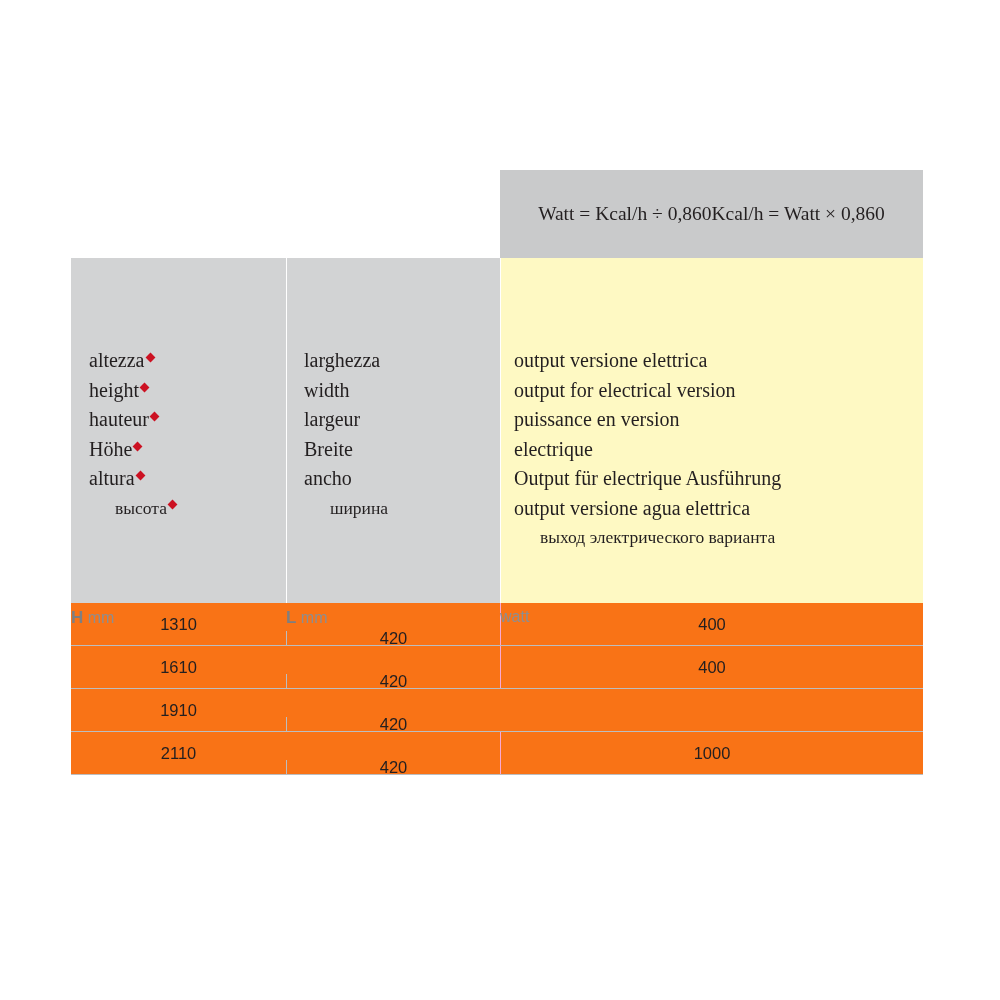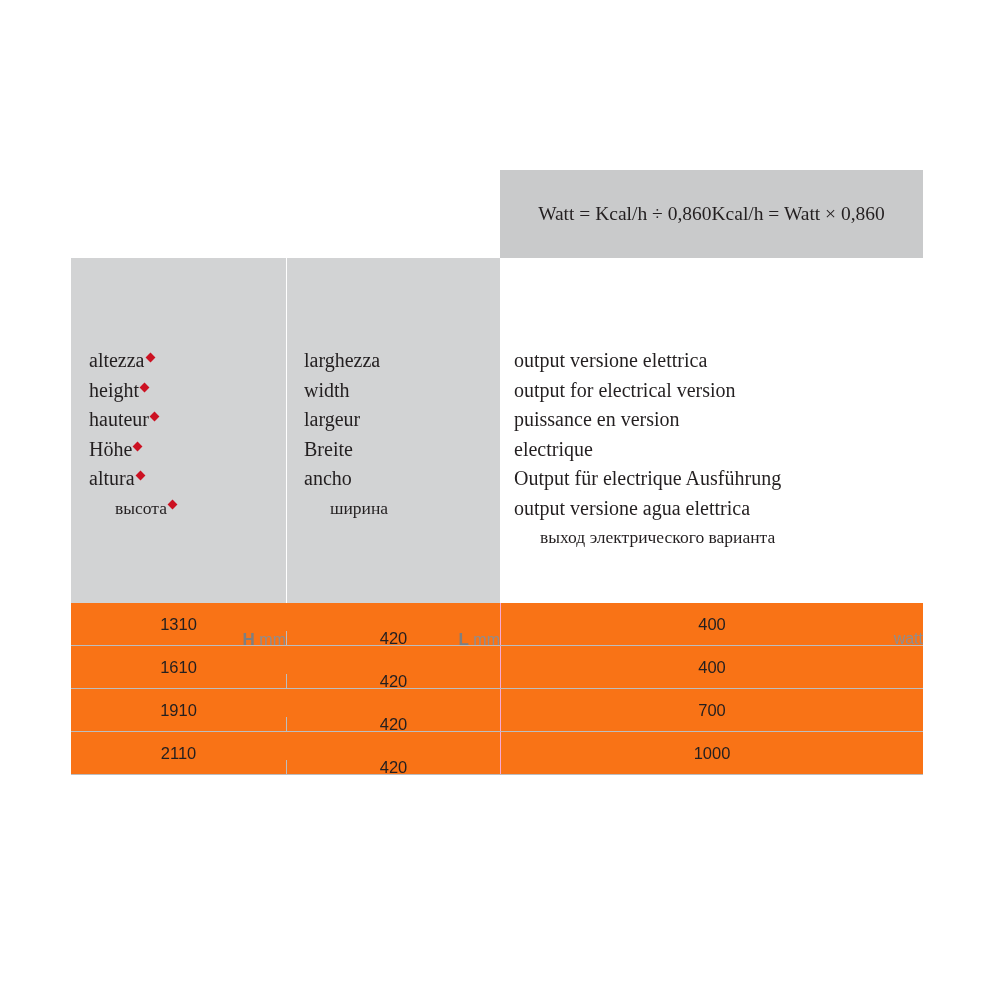--- a/index.html
+++ b/index.html
@@ -57,21 +57,21 @@
     width: 852px;
     background: #d2d3d4;
     height: 345px;
   }
   .hcol {
     position: relative;
     box-sizing: border-box;
   }
   .hcol.c1 { width: 215px; }
   .hcol.c2 { width: 214px; }
-  .hcol.c3 { width: 423px; background: #ffffff; }
+  .hcol.c3 { width: 423px; background: #fef9c3; }
 
   .hcol.c2::before,
   .hcol.c3::before {
     content: "";
     position: absolute;
     left: 0;
     top: 0;
     bottom: 0;
     width: 1px;
     background: #ffffff;
@@ -103,22 +103,22 @@
   }
   .label-list .small-ru {
     font-size: 17.5px;
     margin-left: 26px;
   }
 
   .unit {
     position: absolute;
     left: 0;
     right: 0;
-    top: 372px;
-    text-align: right;
+    top: 350px;
+    text-align: left;
     color: #8d8e90;
     font-family: "Liberation Sans", sans-serif;
     font-size: 16px;
   }
   .unit .b {
     font-weight: bold;
     color: #7e7f81;
     font-size: 17px;
   }
 
@@ -216,21 +216,20 @@
       <div class="dcell c3">400</div>
     </div>
     <div class="data-row">
       <div class="dcell c1">1610</div>
       <div class="dcell c2">420</div>
       <div class="dcell c3">400</div>
     </div>
     <div class="data-row">
       <div class="dcell c1">1910</div>
       <div class="dcell c2">420</div>
-      <div class="dcell c3">700</div>
     </div>
     <div class="data-row">
       <div class="dcell c1">2110</div>
       <div class="dcell c2">420</div>
       <div class="dcell c3">1000</div>
     </div>
 
   </div>
 </div>
 

